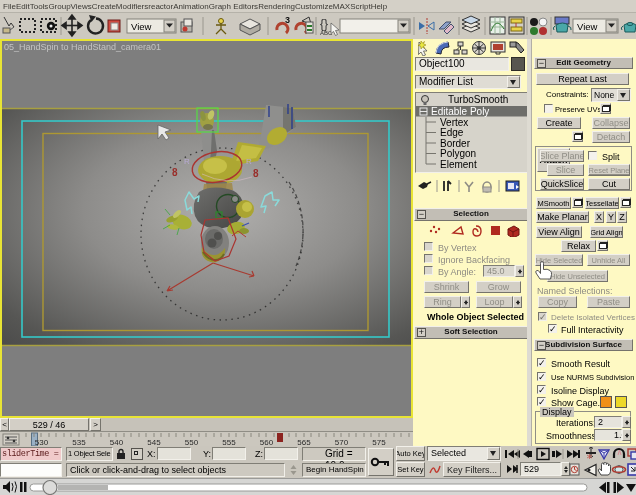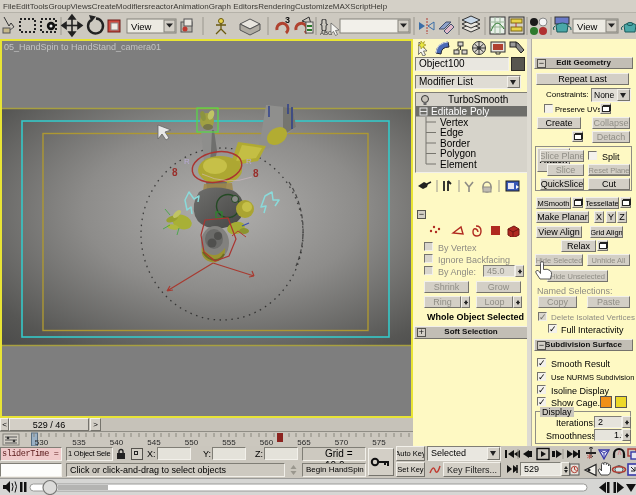--- a/index.html
+++ b/index.html
@@ -338,20 +338,21 @@
   <line x1="44" y1="2" x2="44" y2="14" stroke="#9a978e"></line>
   <path d="M50 4 l4 5 4 -5 m-4 5 v5" stroke="#8f8d85" stroke-width="1.6" fill="none"></path>
   <ellipse cx="72" cy="9" rx="4" ry="5" fill="none" stroke="#8f8d85" stroke-width="1.6"></ellipse>
       <rect x="68" y="9" width="8" height="5" fill="#c0bcb3" stroke="#8f8d85"></rect>
   <line x1="84" y1="2" x2="84" y2="14" stroke="#9a978e"></line>
   <rect x="91" y="3" width="13" height="10" fill="#3858b8" stroke="#222"></rect>
       <rect x="93" y="5" width="6" height="6" fill="#e8e8f4"></rect>
       <path d="M101 7 l3 2 -3 2 z" fill="#fff"></path>
  </svg>
 
+ <div class="hdr" style="left:1px;top:169px;width:114px;height:13px;">Selection</div>
  <div class="hbox" style="left:4px;top:171px;">−</div>
  <svg class="abs" style="left:14px;top:184px" width="96" height="14" xmlns="http://www.w3.org/2000/svg">
   <g fill="#b02a20">
         <circle cx="7" cy="4" r="1.2"></circle>
         <circle cx="4" cy="8" r="1.2"></circle>
         <circle cx="9" cy="9" r="1.2"></circle>
         <circle cx="12" cy="6" r="1.2"></circle>
       </g>
   <path d="M26 10 l8 -6 2 7 z" fill="none" stroke="#b02a20" stroke-width="1.4"></path>
   <path d="M49 3 q5 0 5 5 q0 5 -4 5 q-4 0 -4 -4 q0 -4 3 -3 q2 1 2 3" fill="none" stroke="#b02a20" stroke-width="1.4"></path>

